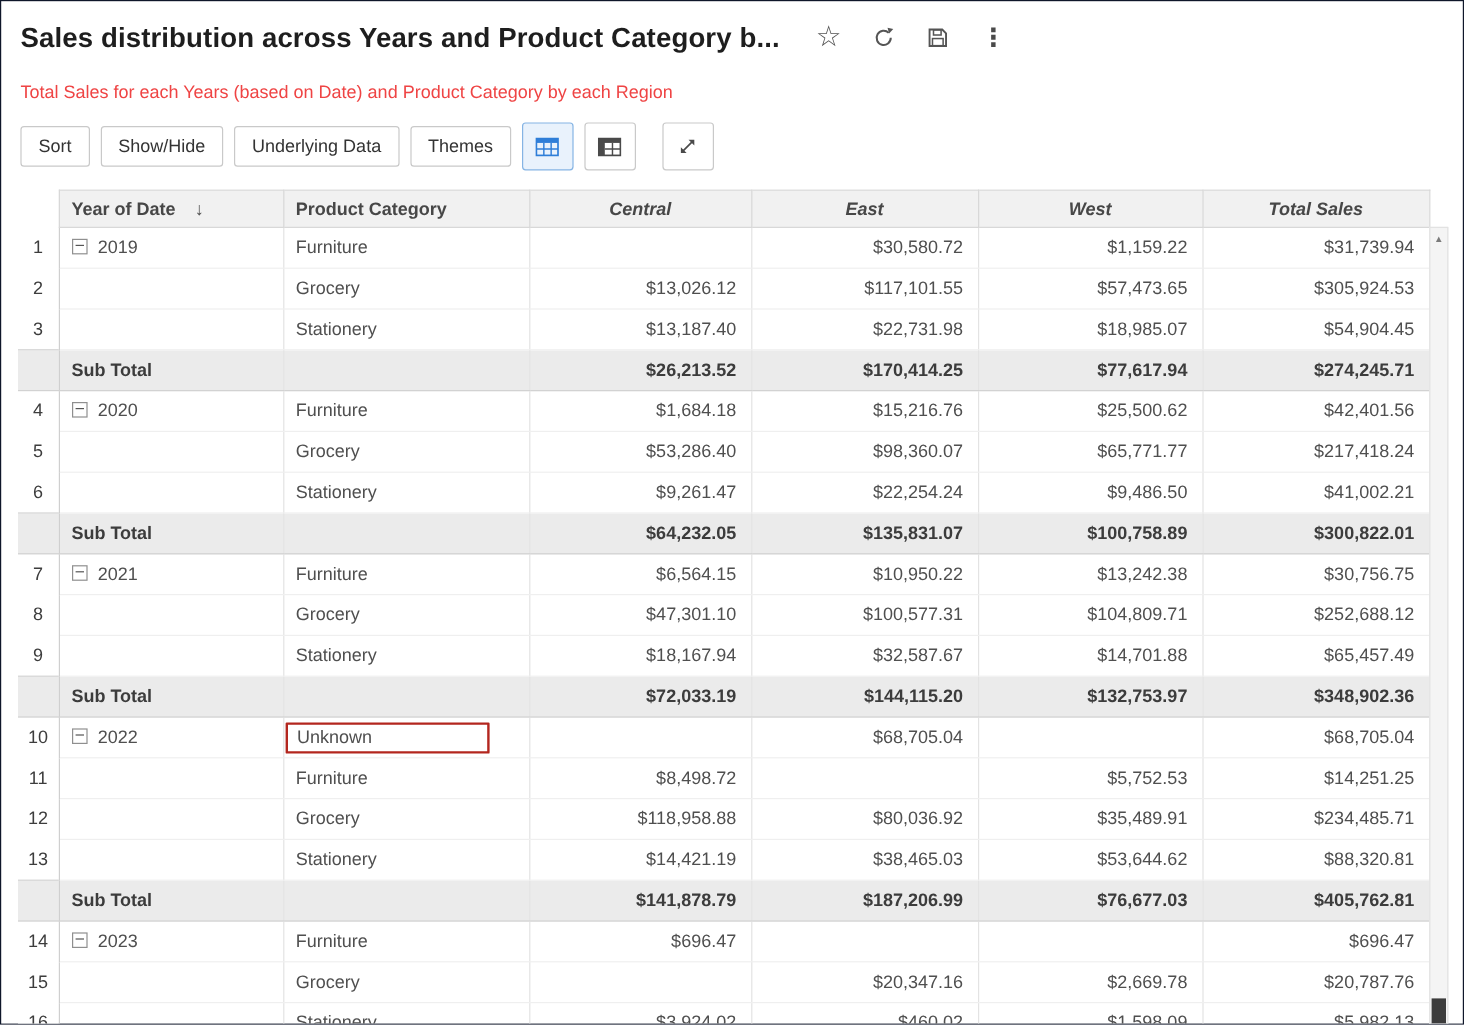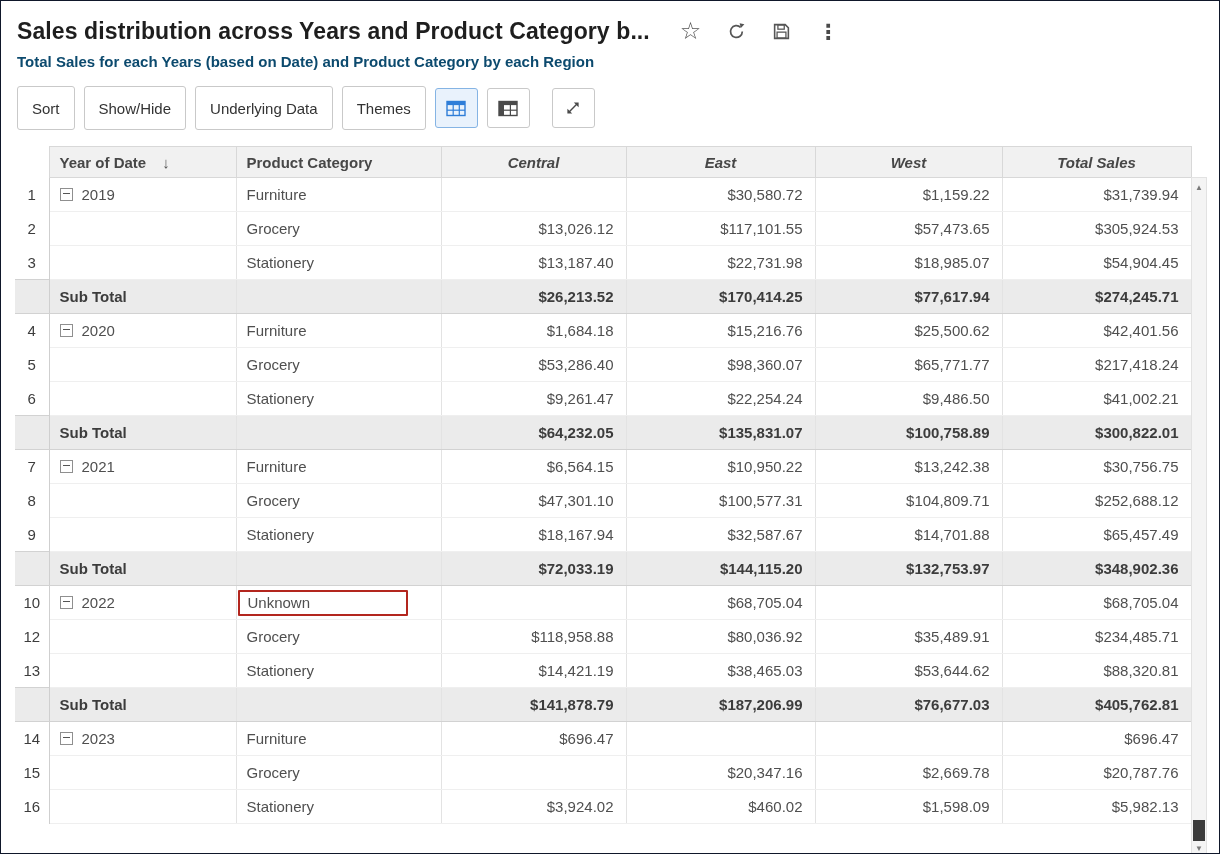--- a/index.html
+++ b/index.html
@@ -6,25 +6,25 @@
   .window{width:1218px;height:852px;border:1px solid #0f172a;overflow:hidden;position:relative;background:#fff;box-sizing:content-box;}
 
   
   .report-header{padding:15px 16px 0 16px;}
   .title-row{display:flex;align-items:center;}
   .page-title{font-size:23px;line-height:30px;font-weight:700;color:#1e1e1e;margin:0;letter-spacing:.1px;}
   .header-icons{display:flex;align-items:center;gap:26px;margin-left:30px;color:#555;}
   .hicon{display:flex;align-items:center;justify-content:center;cursor:pointer;}
   .star-glyph{font-size:24px;line-height:24px;color:#555;}
   .kebab-glyph{font-size:21px;line-height:21px;font-weight:700;color:#4a4a4a;}
-  .subtitle{font-size:15px;line-height:19px;color:#0c4a6e;margin-top:6px;font-weight:bold;}
+  .subtitle{font-size:15px;line-height:19px;color:#ef4444;margin-top:22px;}
 
   
   .toolbar{display:flex;align-items:center;gap:9px;padding:0 16px;margin-top:15px;}
-  .tb-btn{height:44px;padding:0 14px;font-size:15px;color:#333;background:#fff;
+  .tb-btn{height:34px;padding:0 14px;font-size:15px;color:#333;background:#fff;
           border:1px solid #c9c9c9;border-radius:3px;display:flex;align-items:center;cursor:pointer;}
   .icon-btn{width:41px;height:38px;background:#fff;border:1px solid #c9c9c9;border-radius:3px;
             display:flex;align-items:center;justify-content:center;cursor:pointer;}
   .icon-btn.active{background:#e9f2fc;border-color:#85b4e4;}
   .icon-btn.collapse-btn{margin-left:13px;}
 
   
   .table-area{display:flex;margin:16px 12px 0 14px;}
   .table-wrap{width:1176px;}
   table{border-collapse:collapse;table-layout:fixed;width:1176px;font-size:15px;}
@@ -257,20 +257,29 @@
             <tr>
               <td class="gutter">10</td>
               <td class="txt"><span class="collapse-box"></span><span>2022</span></td>
               <td class="txt"><span class="hl-box"><span>Unknown</span></span></td>
               <td class="num"></td>
               <td class="num">$68,705.04</td>
               <td class="num"></td>
               <td class="num">$68,705.04</td>
             </tr>
             <tr>
+              <td class="gutter">11</td>
+              <td class="txt"></td>
+              <td class="txt">Furniture</td>
+              <td class="num">$8,498.72</td>
+              <td class="num"></td>
+              <td class="num">$5,752.53</td>
+              <td class="num">$14,251.25</td>
+            </tr>
+            <tr>
               <td class="gutter">12</td>
               <td class="txt"></td>
               <td class="txt">Grocery</td>
               <td class="num">$118,958.88</td>
               <td class="num">$80,036.92</td>
               <td class="num">$35,489.91</td>
               <td class="num">$234,485.71</td>
             </tr>
             <tr>
               <td class="gutter">13</td>

